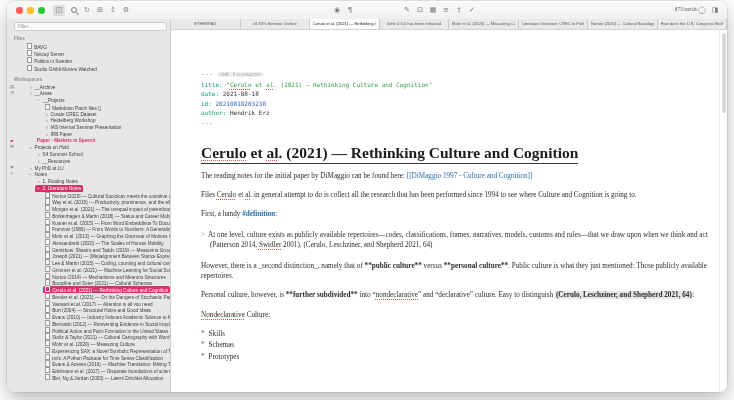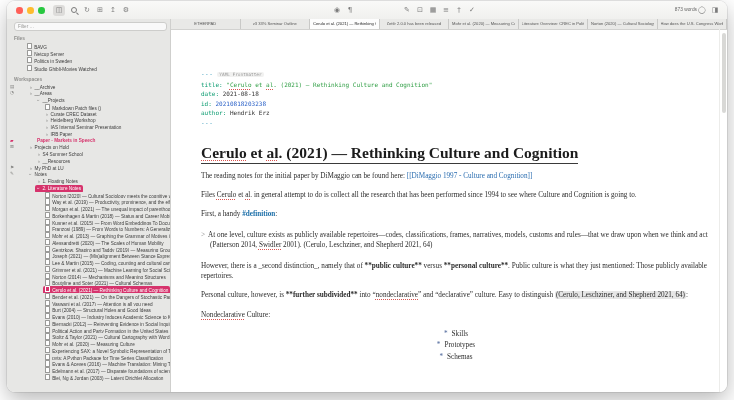--- a/index.html
+++ b/index.html
@@ -65,28 +65,28 @@
   .ykey{color:var(--yaml-key);}
   .ystr{color:var(--yaml-string);}
   .ynum{color:var(--yaml-number);}
   .yval{color:#333;}
   .h1row{position:relative;margin:15px 0 9px 0;}
   .h1text{font-size:15.5px;font-weight:700;line-height:19px;color:#1c1c1c;
     border-bottom:1px solid #3a3a3a;padding-bottom:2px;display:inline;}
   .p{line-height:10.4px;margin:0 0 9px 0;}
   .quote{line-height:10.4px;margin:10px 0 10px 0;padding-left:9px;text-indent:-9px;color:#2b2b2b;}
   .qm{color:#8a8a8a;margin-right:3px;}
-  .li{line-height:11.2px;text-align:center;}
+  .li{line-height:11.2px;}
   .bullet{color:#50699c;margin-right:4px;}
   .miss{text-decoration:underline dotted var(--misspell);text-decoration-thickness:1px;text-underline-offset:1.5px;}
   .lnk{color:var(--link-blue);}
   .tagx{color:var(--tag-blue);font-weight:700;}
   .b{font-weight:700;}
   .i{}
-  .cite{background:var(--cite-bg);border-radius:2px;padding:0 1px;}
+  .cite{background:var(--cite-bg);border-radius:2px;padding:0 1px;font-weight:bold;}
   .scrolltrack{position:absolute;right:0;top:10px;bottom:0;width:7px;border-left:1px solid #ececea;}
   .thumb{position:absolute;right:1.5px;top:4px;width:3.5px;height:80px;background:#d8d8d6;border-radius:2px;}
 </style>
 </head>
 <body>
 
 <div class="stage">
   <div class="window">
     <div class="toolbar">
       <div class="lights">
@@ -198,22 +198,22 @@
             <div class="yline"><span class="yfence">---</span></div>
             <div class="h1row"><span class="h1text"><span class="miss">Cerulo</span><span class=""> et </span><span class="miss">al</span><span class="">. (2021) — Rethinking Culture and Cognition</span></span></div>
             <div class="p"><span class="">The reading notes for the initial paper by DiMaggio can be found here: </span><span class="lnk">[[DiMaggio 1997 - Culture and Cognition]]</span></div>
             <div class="p"><span class="">Files </span><span class="miss">Cerulo</span><span class=""> et </span><span class="miss">al</span><span class="">. in general attempt to do is collect all the research that has been performed since 1994 to see where Culture and Cognition is going to.</span></div>
             <div class="p"><span class="">First, a handy </span><span class="tagx">#definition</span><span class="">:</span></div>
             <div class="quote"><span class="qm">&gt;</span><span class="">At one level, culture exists as publicly available repertoires—codes, classifications, frames, narratives, models, customs and rules—that we draw upon when we think and act</span><br><span class="">(Patterson 2014, </span><span class="miss">Swidler</span><span class=""> 2001). (Cerulo, Leschziner, and Shepherd 2021, 64)</span></div>
             <div class="p"><span class="">However, there is a </span><span class="i">_second distinction_</span><span class="">, namely that of </span><span class="b">**public culture**</span><span class=""> versus </span><span class="b">**personal culture**</span><span class="">. Public culture is what they just mentioned: Those publicly available</span><br><span class="">repertoires.</span></div>
             <div class="p"><span class="">Personal culture, however, is </span><span class="b">**further subdivided**</span><span class=""> into “</span><span class="miss">nondeclarative</span><span class="">” and “declarative” culture. Easy to distinguish </span><span class="cite">(Cerulo, Leschziner, and Shepherd 2021, 64)</span><span class="">:</span></div>
             <div class="p"><span class="miss">Nondeclarative</span><span class=""> Culture:</span></div>
             <div class="li"><span class="bullet">*</span><span class="">Skills</span></div>
+            <div class="li"><span class="bullet">*</span><span class="">Schemas</span></div>
             <div class="li"><span class="bullet">*</span><span class="">Prototypes</span></div>
-            <div class="li"><span class="bullet">*</span><span class="">Schemas</span></div>
           </div>
         <div class="scrolltrack">
           <div class="thumb"></div>
         </div>
       </section>
     </div>
   </div>
 </div>
 
 </body></html>

